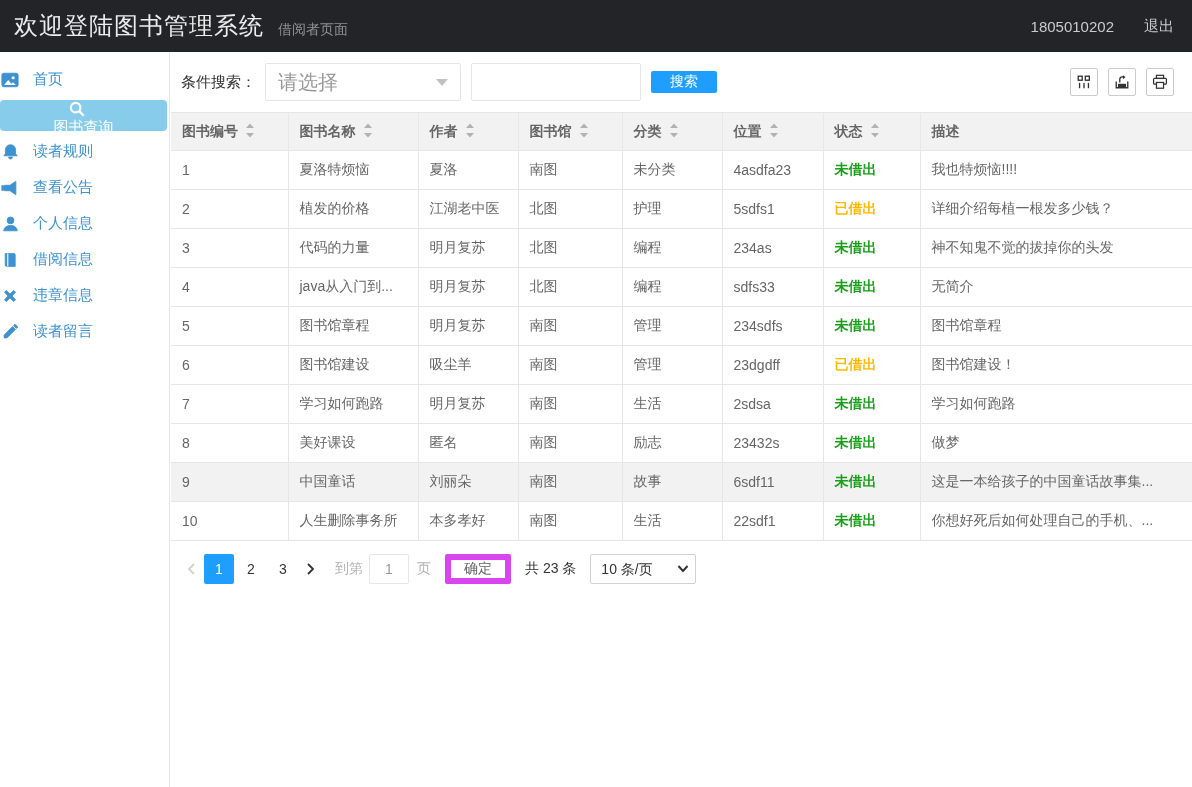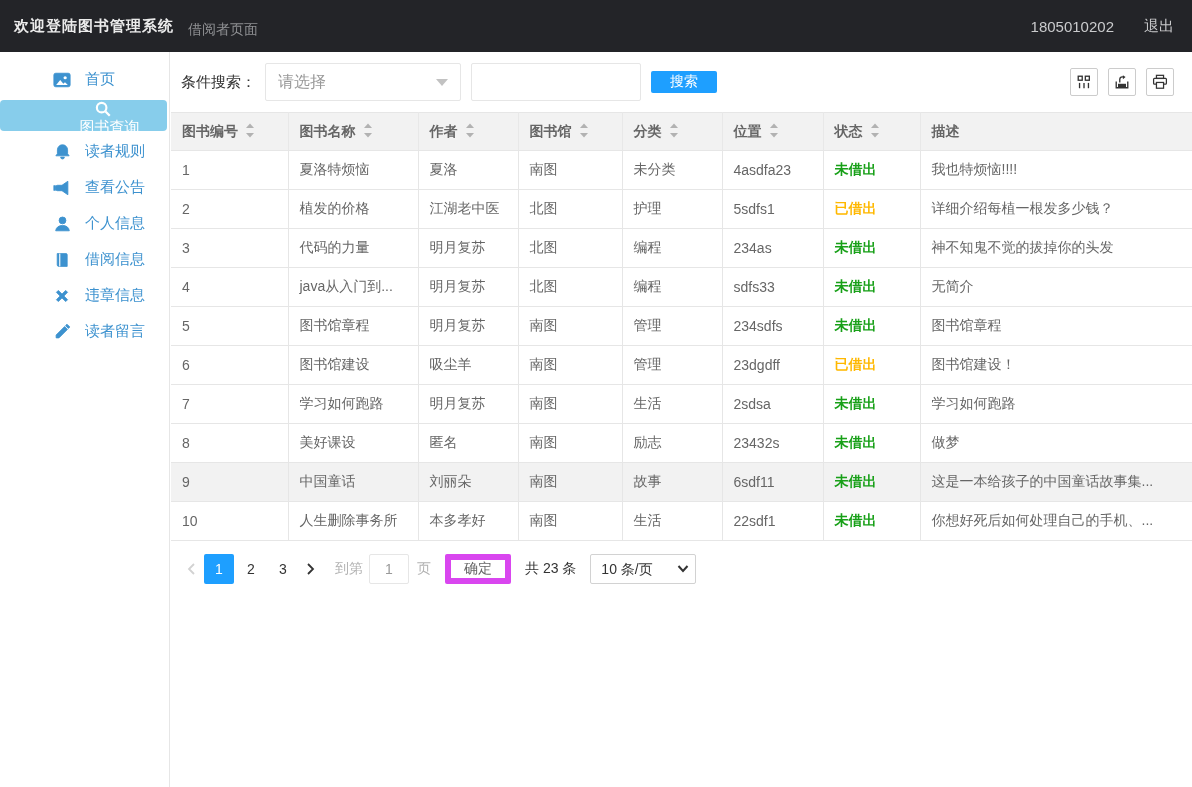--- a/index.html
+++ b/index.html
@@ -2,44 +2,44 @@
 <html style="--accent: #1E9FFF; --status-available: #18A018; --status-borrowed: #FFB800; --sidebar-active: #87CDEB; --sidebar-text: #3D92CF; --header-bg: #232428;"><head>
 <meta charset="utf-8">
 <style>
   * { margin:0; padding:0; box-sizing:border-box; }
   html,body { width:1192px; height:787px; overflow:hidden; background:#fff;
     font-family:"Liberation Sans","DejaVu Sans",sans-serif; }
 
   
   .topbar { height:52px; background:var(--header-bg,#232428); display:flex;
     align-items:center; padding:0 18px 0 14px; }
-  .topbar .title { font-size:15px; color:#ececec; letter-spacing:1px;font-weight:bold; }
+  .topbar .title { font-size:24px; color:#ececec; letter-spacing:1px; }
   .topbar .subtitle { font-size:14px; color:#8f9093; margin-left:14px; margin-top:7px; }
   .topbar .right { margin-left:auto; display:flex; align-items:center; gap:30px; }
   .topbar .account { font-size:15px; color:#c9cacc; }
   .topbar .logout { font-size:15px; color:#c9cacc; cursor:pointer; }
 
   
   .sidebar { position:absolute; left:0; top:52px; bottom:0; width:170px;
     background:#fff; border-right:1px solid #e6e6e6; padding-top:7px; }
   .side-item { height:31px; margin:5px 2px 5px 0; display:flex; align-items:center;
-    padding-left:52px; color:var(--sidebar-text,#3D92CF); font-size:15px; cursor:pointer;
+    color:var(--sidebar-text,#3D92CF); font-size:15px; cursor:pointer;
     border-radius:4px;text-align:right; }
   .side-item .icon-slot { width:20px; height:20px; margin-right:13px; display:flex;
     align-items:center; justify-content:center; }
   .side-item svg { fill:var(--sidebar-text,#3D92CF); stroke:var(--sidebar-text,#3D92CF); }
   .side-item.active { background:var(--sidebar-active,#87CDEB); color:#fff;flex-direction:column; }
   .side-item.active svg { fill:#fff; stroke:#fff; }
 
   
   .main { margin-left:171px; }
   .toolbar { display:flex; align-items:center; padding:11px 18px 11px 10px; }
   .search-label { font-size:15px; color:#333; margin-right:9px; white-space:nowrap; }
   .select-box { width:196px; height:38px; border:1px solid #e6e6e6; border-radius:2px;
-    background:#fff; display:flex; align-items:center; padding:0 12px; font-size:16px;
+    background:#fff; display:flex; align-items:center; padding:0 12px; font-size:20px;
     color:#999; cursor:pointer; }
   .select-box .caret-down { margin-left:auto; width:0; height:0;
     border-left:6px solid transparent; border-right:6px solid transparent;
     border-top:7px solid #c2c2c2; }
   .search-input { width:170px; height:38px; border:1px solid #e6e6e6; border-radius:2px;
     margin-left:10px; padding:0 10px; font-size:14px; color:#666; outline:none; }
   .search-btn { height:22px; padding:0 19px; margin-left:10px; border:none;
     background:var(--accent,#1E9FFF); color:#fff; font-size:14px; border-radius:2px;
     cursor:pointer; }
   .tool-icons { margin-left:auto; display:flex; gap:10px; }

